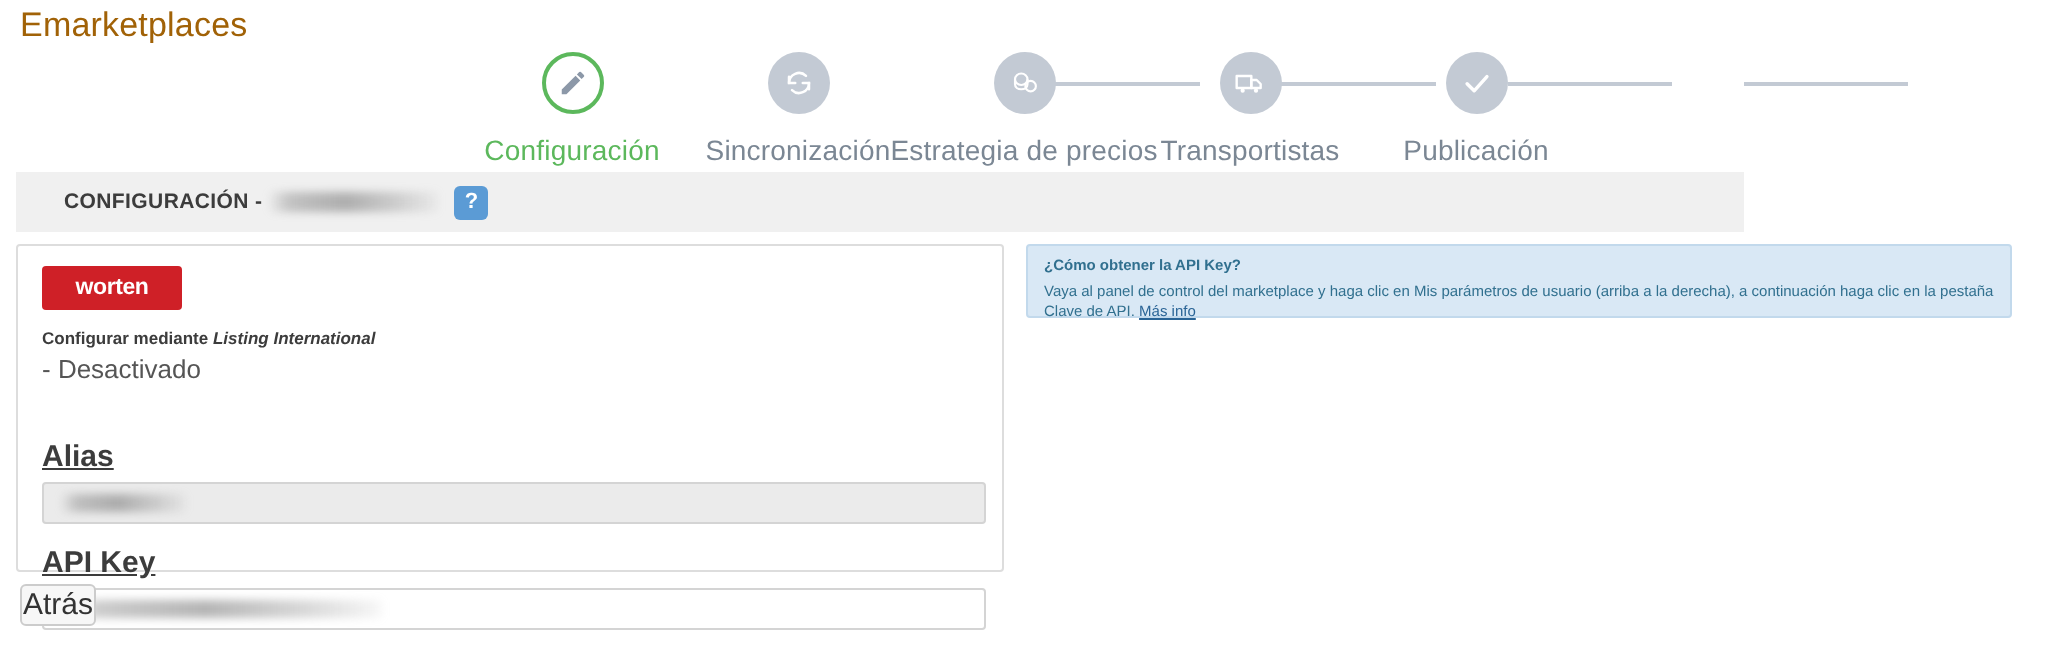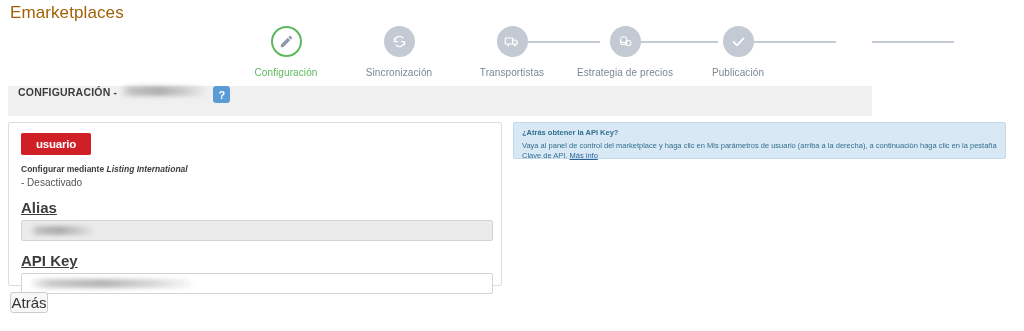--- a/index.html
+++ b/index.html
@@ -46,21 +46,21 @@
     display: flex; align-items: center; justify-content: center;
     position: relative;
     z-index: 3;
   }
   .step.active .step-circle {
     background: #ffffff;
     border: 2.5px solid #5cb85c;
   }
   .step-label {
     margin-top: 10px;
-    font-size: 10px;
+    font-size: 14px;
     color: #7b8794;
     white-space: nowrap;
     letter-spacing: .1px;
   }
   .step.active .step-label { color: #5cb85c; }
   .connector {
     position: absolute;
     top: 15px;
     height: 2px;
     background: #c3cad4;
@@ -72,21 +72,22 @@
   .c4 { left: 640px; width: 82px; }
   .step-icon svg { display: block; }
 
   
   .section-bar {
     position: absolute;
     left: 8px; top: 86px;
     width: 864px; height: 30px;
     background: #f0f0f0;
     display: flex;
-    padding-left: 10px;
+    align-items: center;
+    padding-left: 24px;
   }
   .section-title {
     font-size: 10.5px;
     font-weight: bold;
     color: #3c3c3c;
     letter-spacing: .2px;
   }
   .redact {
     display: inline-block;
     vertical-align: middle;
@@ -131,23 +132,23 @@
     margin-bottom: 9px;
   }
   .config-line {
     font-size: 8.5px;
     font-weight: bold;
     color: #3c3c3c;
     margin-bottom: 3px;
   }
   .config-line em { font-style: italic; }
   .config-status {
-    font-size: 10px;
+    font-size: 13px;
     color: #555555;
-    margin-bottom: 11px;
+    margin-bottom: 28px;
   }
   .field-label {
     font-size: 15px;
     font-weight: bold;
     color: #3c3c3c;
     margin-bottom: 4px;
     text-decoration: underline;
   }
   .field-box {
     width: 472px; height: 21px;
@@ -253,84 +254,84 @@
           <polyline points="20,17 20,12 15,12"></polyline>
         </svg>
       </span>
     </div>
     <div class="step-label">Sincronización</div>
   </div>
 
   <div class="step">
     <div class="step-circle">
       <span class="step-icon">
+        <svg width="15" height="15" viewBox="0 0 24 24" fill="none" stroke="#ffffff" stroke-width="1.7">
+          <ellipse cx="9" cy="9" rx="5" ry="4.6"></ellipse>
+          <path d="M4 9v4c0 2.5 2.2 4 5 4s5-1.5 5-4V9"></path>
+          <circle cx="16.5" cy="14.5" r="4.2"></circle>
+        </svg>
+      </span>
+    </div>
+    <div class="step-label">Estrategia de precios</div>
+  </div>
+
+  <div class="step">
+    <div class="step-circle">
+      <span class="step-icon">
         <svg width="16" height="16" viewBox="0 0 24 24" fill="none" stroke="#ffffff" stroke-width="1.8" stroke-linejoin="round">
           <path d="M2 6h11v9H2z"></path>
           <path d="M13 9h4l3 3v3h-7z"></path>
           <circle cx="6.5" cy="17" r="1.6" fill="#ffffff" stroke="none"></circle>
           <circle cx="16.5" cy="17" r="1.6" fill="#ffffff" stroke="none"></circle>
         </svg>
       </span>
     </div>
     <div class="step-label">Transportistas</div>
   </div>
 
   <div class="step">
     <div class="step-circle">
       <span class="step-icon">
-        <svg width="15" height="15" viewBox="0 0 24 24" fill="none" stroke="#ffffff" stroke-width="1.7">
-          <ellipse cx="9" cy="9" rx="5" ry="4.6"></ellipse>
-          <path d="M4 9v4c0 2.5 2.2 4 5 4s5-1.5 5-4V9"></path>
-          <circle cx="16.5" cy="14.5" r="4.2"></circle>
-        </svg>
-      </span>
-    </div>
-    <div class="step-label">Estrategia de precios</div>
-  </div>
-
-  <div class="step">
-    <div class="step-circle">
-      <span class="step-icon">
         <svg width="17" height="17" viewBox="0 0 24 24" fill="none" stroke="#ffffff" stroke-width="2.4" stroke-linecap="round" stroke-linejoin="round">
           <polyline points="5,12.5 10,17.5 19,7.5"></polyline>
         </svg>
       </span>
     </div>
     <div class="step-label">Publicación</div>
   </div>
 </div>
 
 <div class="section-bar">
   <span class="section-title">CONFIGURACIÓN -</span>
   <span class="redact redact-title"></span>
   <span class="help-badge">?</span>
 </div>
 
 <div class="card">
 
-  <div class="brand-logo">usuario</div>
+  <div class="brand-logo">worten</div>
 
   <div class="config-line">
     <span>Configurar mediante </span><em>Listing International</em>
   </div>
   <div class="config-status">- Desactivado</div>
 
   <div class="field-label">Alias</div>
   <div class="field-box disabled">
     <span class="redact redact-alias"></span>
   </div>
 
   <div class="field-label">API Key</div>
   <div class="field-box">
     <span class="redact redact-apikey"></span>
   </div>
 </div>
 
 <div class="info-panel">
-  <div class="info-title">¿Atrás obtener la API Key?</div>
+  <div class="info-title">¿Cómo obtener la API Key?</div>
   <div class="info-body">
     <span>Vaya al panel de control del marketplace y haga clic en Mis parámetros de usuario (arriba a la derecha), a continuación haga clic en la pestaña Clave de API. </span><a class="info-link" href="#">Más info</a>
   </div>
 </div>
 
 <div class="footer">
   <div class="btn btn-back">Atrás</div>
 </div>
 
 </body></html>

